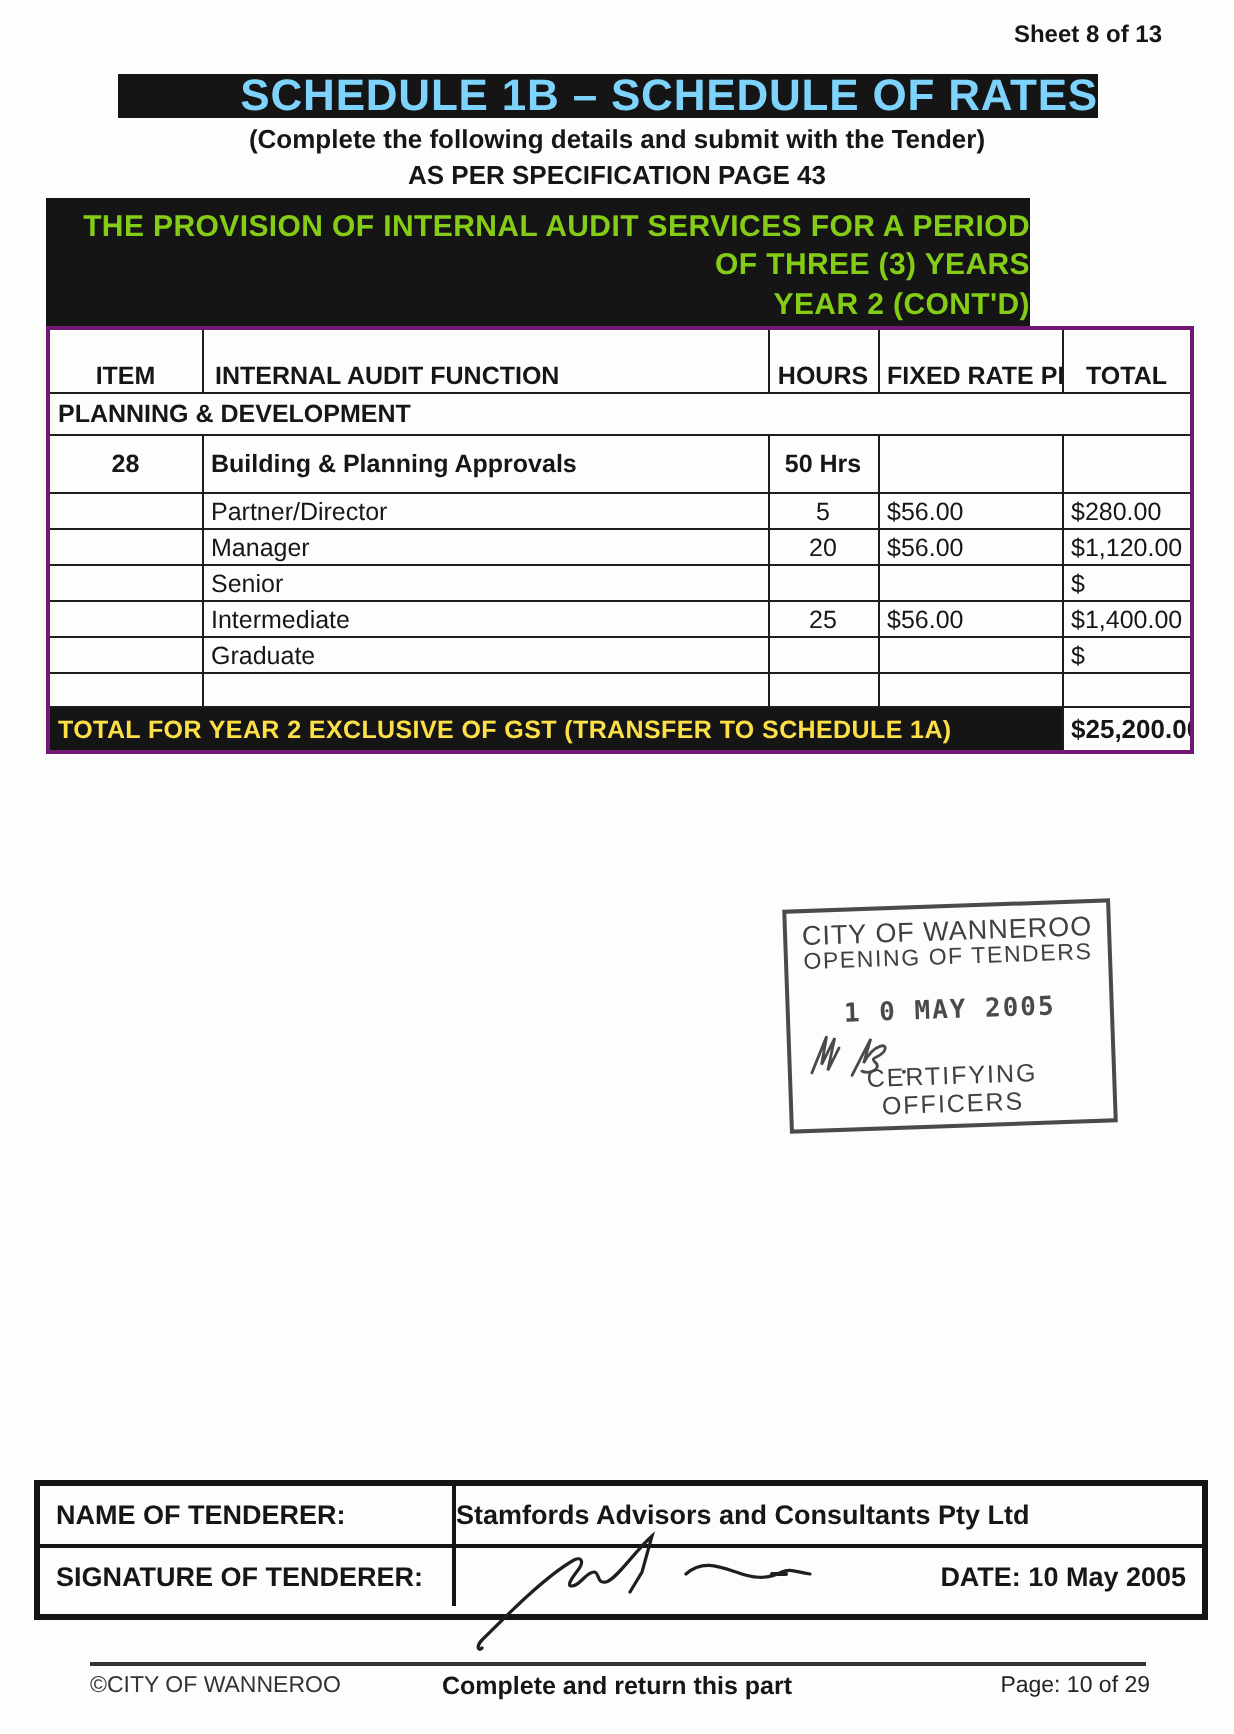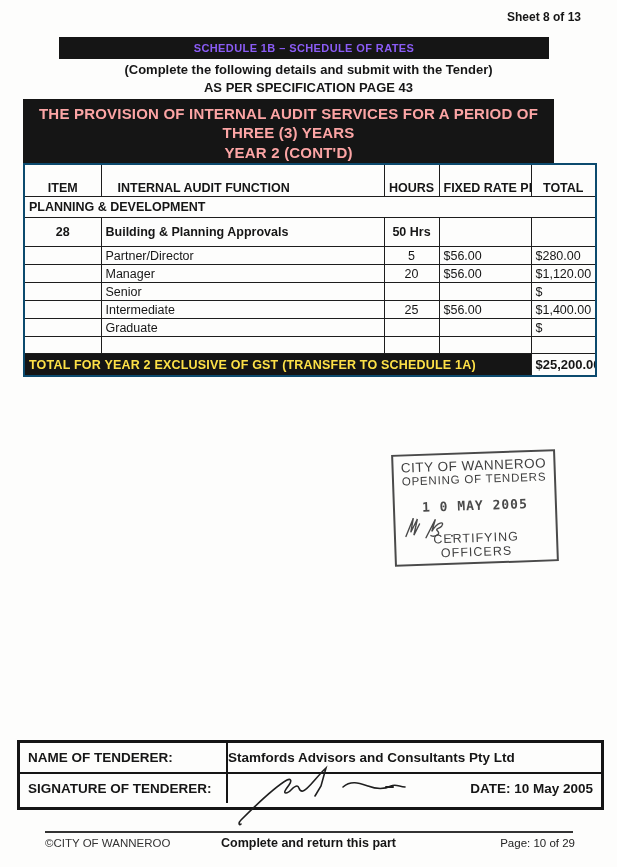--- a/index.html
+++ b/index.html
@@ -15,56 +15,56 @@
     color:#161616;
     overflow:hidden;
   }
   
   .sheet-label{
     position:absolute;top:10px;right:36px;
     font-size:12px;font-weight:bold;
   }
   .title-bar{
     position:absolute;left:59px;top:37px;width:490px;height:22px;
-    background:#151515;color:#8b5cf6;
-    font-size:11px;font-weight:bold;letter-spacing:.4px;
-    text-align:center;line-height:22px;
+    background:#151515;color:#7dd3fc;
+    font-size:22px;font-weight:bold;letter-spacing:.4px;
+    text-align:right;line-height:22px;
   }
   .subtitle1{
     position:absolute;left:0;top:62px;width:100%;
     text-align:center;font-size:13px;font-weight:bold;
   }
   .subtitle2{
     position:absolute;left:0;top:80px;width:100%;
     text-align:center;font-size:13px;font-weight:bold;
   }
   
   .banner{
-    position:absolute;left:23px;top:99px;width:531px;height:64px;
-    background:#151515;color:#fca5a5;text-align:center;
+    position:absolute;left:23px;top:99px;width:492px;height:64px;
+    background:#151515;color:#84cc16;text-align:right;
   }
   .banner .banner-title{
     margin:5px auto 0;max-width:520px;
     font-size:15px;font-weight:bold;line-height:19px;letter-spacing:.2px;
   }
   .banner .banner-sub{
     margin-top:2px;font-size:15px;font-weight:bold;letter-spacing:.2px;
   }
   
   table.rates{
     position:absolute;left:23px;top:163px;width:572px;
     border-collapse:collapse;table-layout:fixed;
     font-size:12.5px;
   }
   table.rates td{
     border:1px solid #1d1d1d;
     padding:1px 4px;
     overflow:hidden;white-space:nowrap;
   }
-  table.rates{border:2px solid #0c4a6e;}
+  table.rates{border:2px solid #701a75;}
   td.hdr{font-weight:bold;text-align:center;vertical-align:bottom;height:29px;padding-bottom:3px;line-height:13px;white-space:normal;}
   td.section{font-weight:bold;height:18px;padding-left:4px;}
   tr.item-row td{height:26px;font-weight:bold;vertical-align:middle;}
   td.c{text-align:center;}
   tr.data-row td{height:15px;}
   tr.milestone-row td{height:19px;}
   tr.spacer-row td{height:14px;}
   tr.total-row td{height:19px;}
   td.total-label{
     background:#151515;color:#fde047;font-weight:bold;
@@ -139,21 +139,21 @@
     <colgroup>
       <col style="width:77px">
         <col style="width:283px">
         <col style="width:55px">
         <col style="width:92px">
         <col style="width:65px">
     </colgroup>
     <tbody>
         <tr>
       <td class="hdr">ITEM</td>
-      <td class="hdr" style="text-align:left;padding-left:16px;">INTERNAL AUDIT FUNCTION</td>
+      <td class="hdr" style="text-align:left;padding-left:6px;">INTERNAL AUDIT FUNCTION</td>
       <td class="hdr">HOURS</td>
       <td class="hdr">FIXED RATE PER HOUR</td>
       <td class="hdr">TOTAL</td>
     </tr>
     <tr>
       <td class="section" colspan="5">PLANNING &amp; DEVELOPMENT</td>
     </tr>
     <tr class="item-row">
       <td class="c">28</td>
       <td>Building &amp; Planning Approvals</td>

